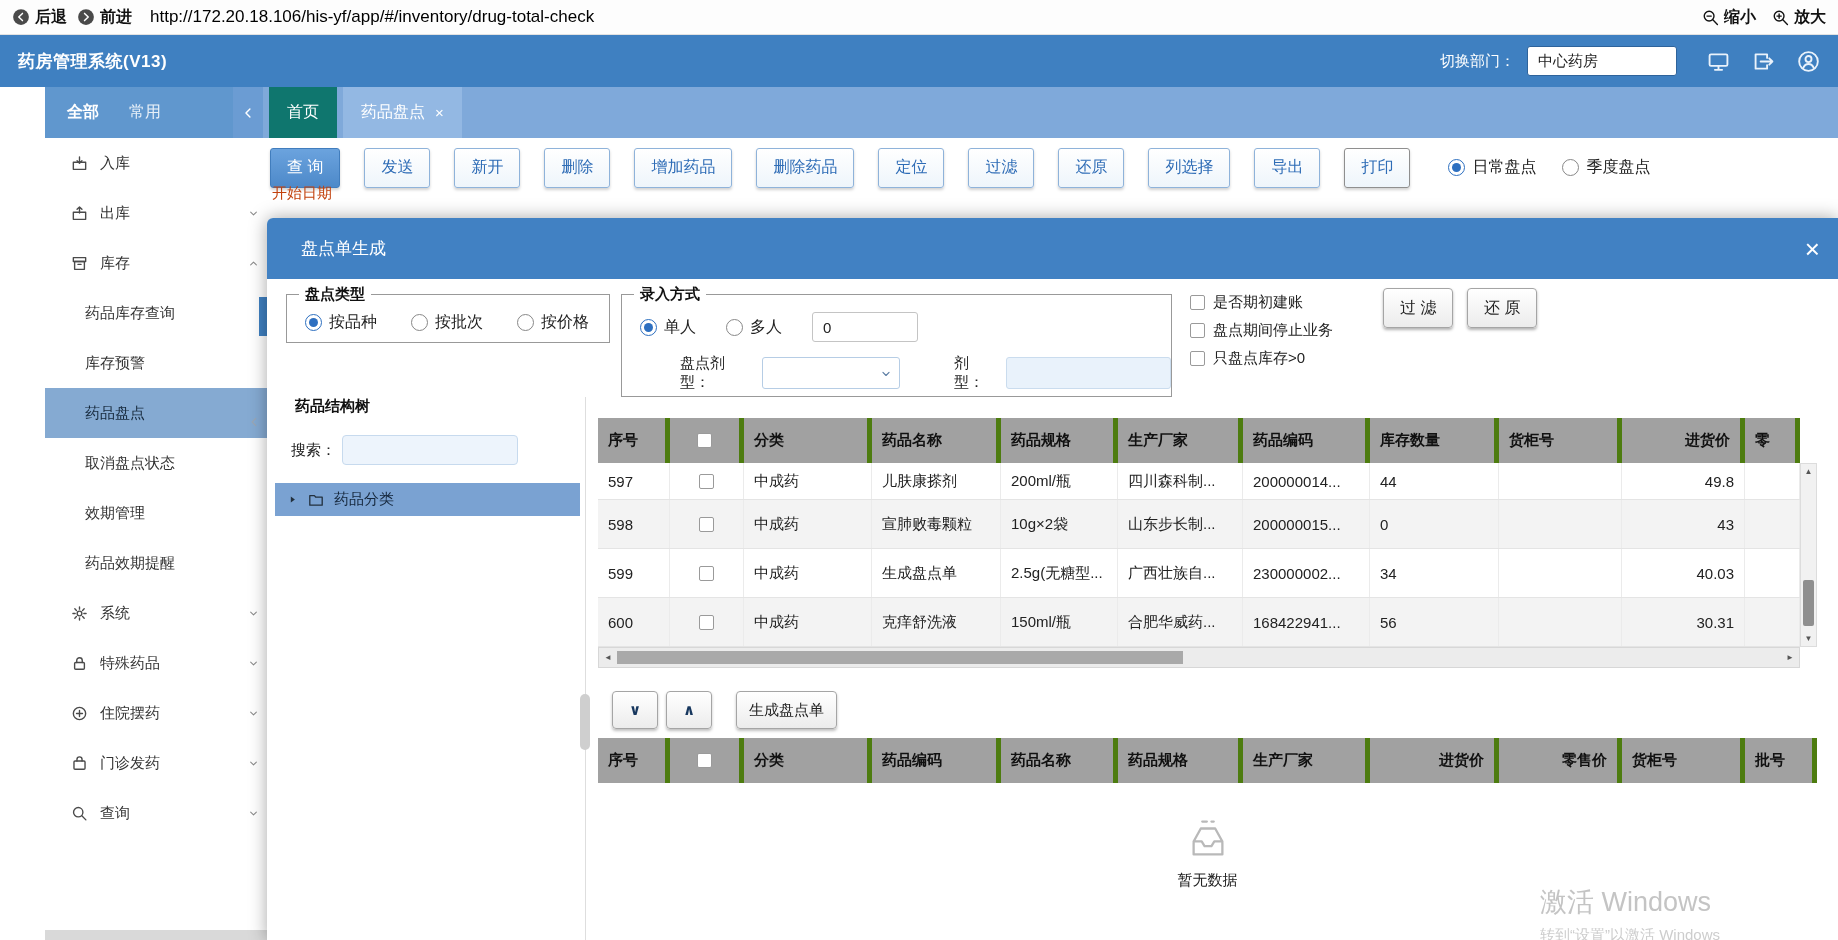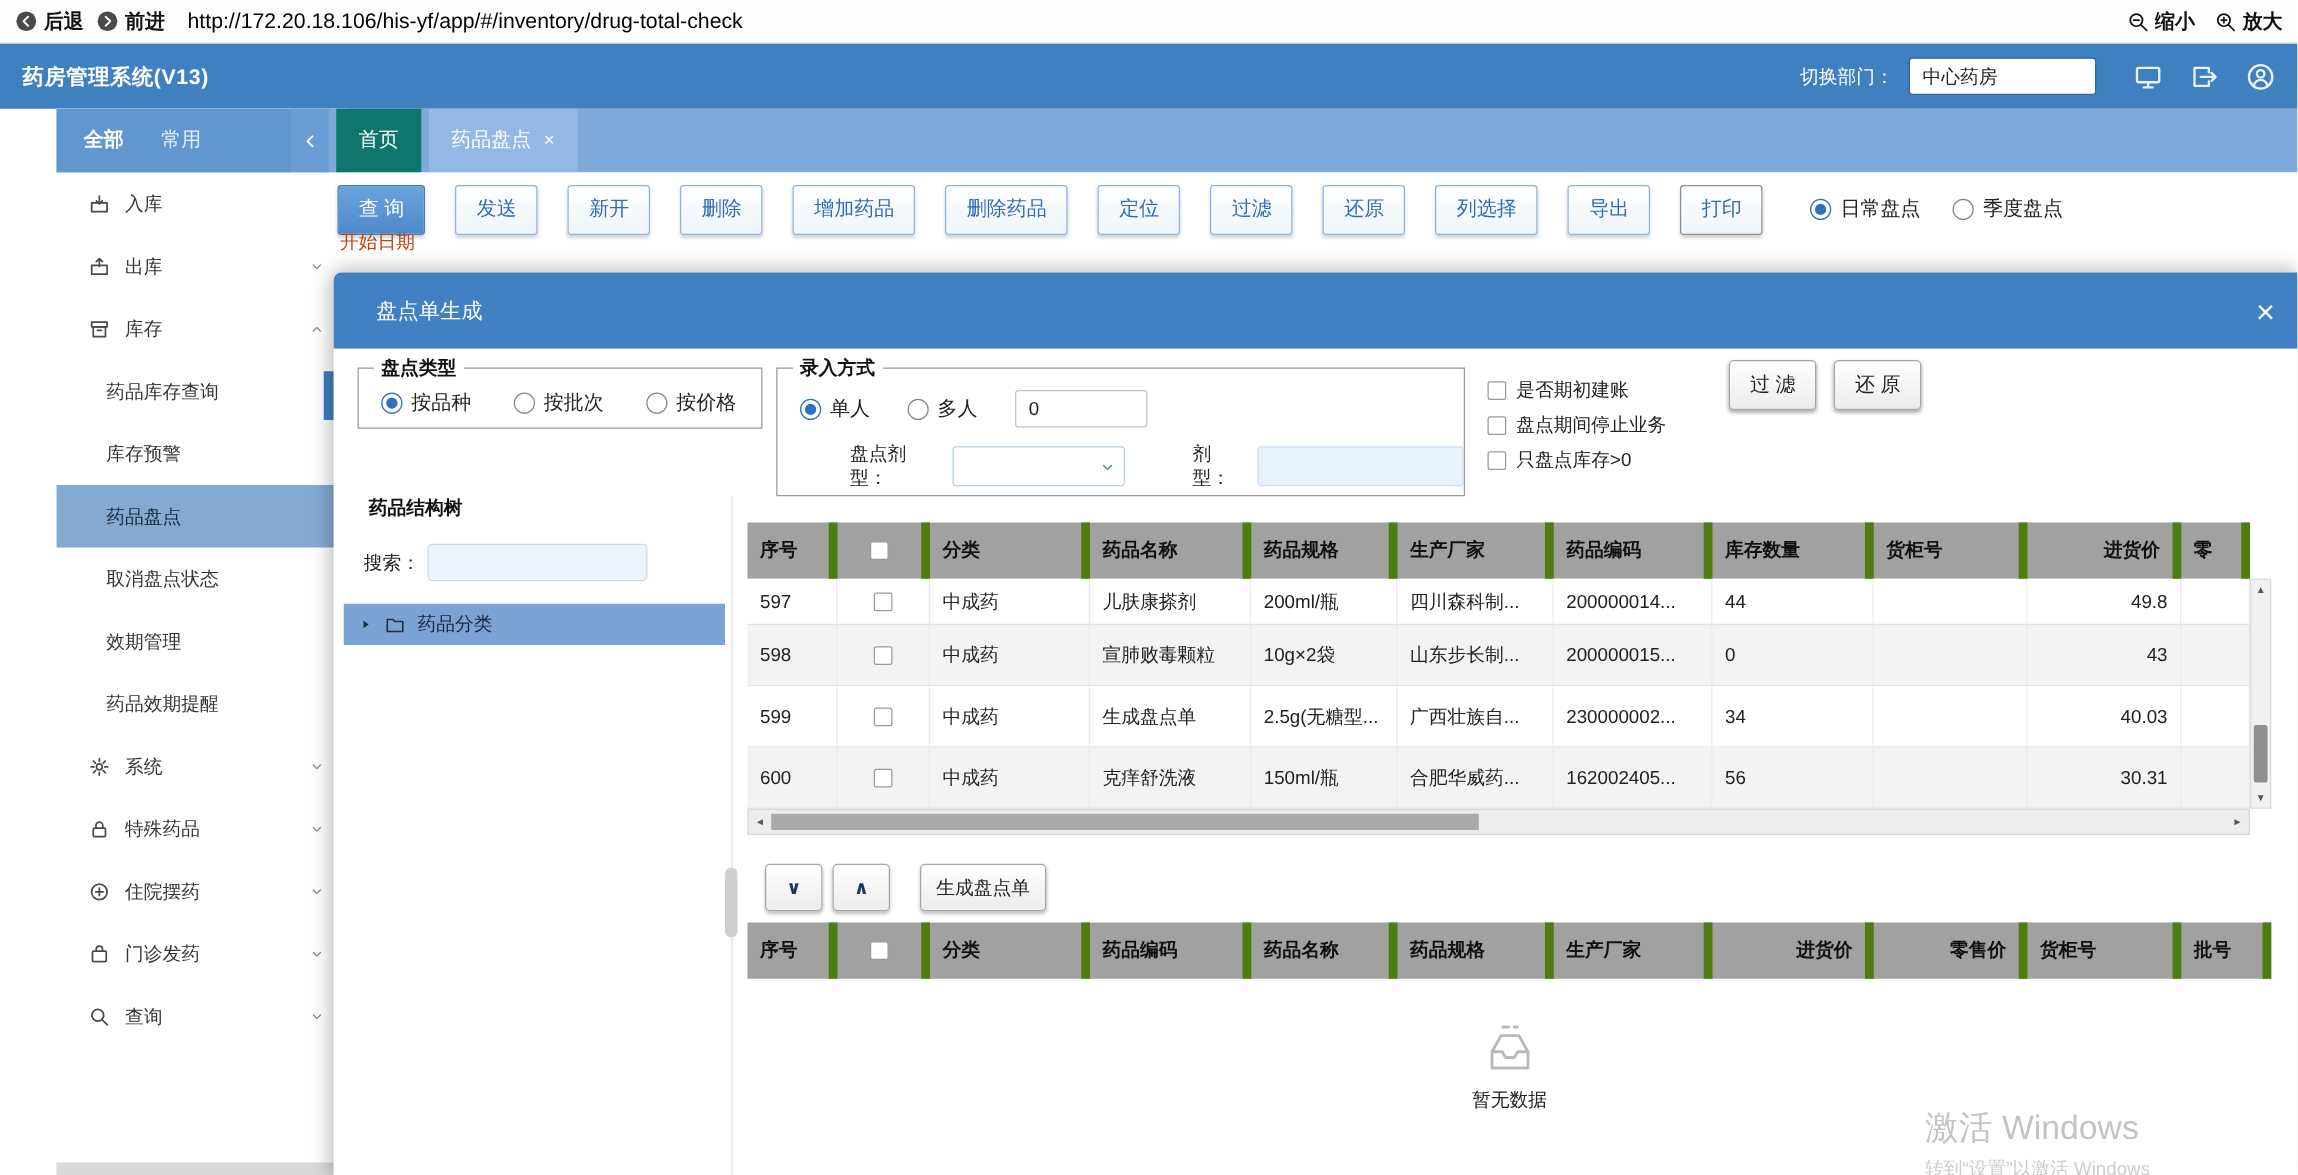--- a/index.html
+++ b/index.html
@@ -87,21 +87,21 @@
   .entry-row1 { gap:30px; padding:8px 0 0 18px; }
   .entry-radios { display:flex; gap:30px; }
   .count-input { width:106px; height:30px; border:1px solid #c4c4c4; border-radius:3px; font-size:15px;
     color:#222; display:flex; align-items:center; padding:0 10px; }
   .entry-row2 { margin-top:12px; padding-left:58px; gap:8px; font-size:15px; color:#222; }
   .select { width:140px; height:32px; background:#fff; border:1px solid #b6cde5; border-radius:3px; position:relative; }
   .sel-chev { position:absolute; right:6px; top:9px; color:#5a7ca3; }
   .fld-label2 { margin-left:46px; }
   .dose-input { width:167px; height:32px; background:#e9f2fb; border:1px solid #cadcee; border-radius:3px; }
 
-  .chk-group { position:absolute; left:923px; top:24px; display:flex; flex-direction:column; gap:9px; }
+  .chk-group { position:absolute; left:923px; top:14px; display:flex; flex-direction:column; gap:9px; }
   .chk-item { display:flex; align-items:center; gap:8px; font-size:15px; color:#222; }
   .checkbox { width:15px; height:15px; border:1px solid #9a9a9a; border-radius:2px; background:#fff; flex:none; }
 
   .btn-plain { position:absolute; height:40px; padding:0 16px; display:flex; align-items:center;
     background:linear-gradient(#ffffff,#ececec); border:1px solid #a5a5a5; border-radius:4px;
     box-shadow:0 2px 3px rgba(0,0,0,.3); font-size:16px; color:#222; }
   .btn-filter { left:1116px; top:9px; }
   .btn-restore { left:1200px; top:9px; }
 
   .tree-title { position:absolute; left:28px; top:118px; font-size:15px; font-weight:700; color:#111; }
@@ -116,21 +116,21 @@
   .splitter-grip { position:absolute; left:313px; top:415px; width:10px; height:56px; background:#cfcfcf; border-radius:5px; }
 
   
   .table1 { position:absolute; left:331px; top:139px; width:1202px; }
   .table2 { position:absolute; left:331px; top:459px; width:1219px; }
   .trow  { display:grid; grid-template-columns:72px 74px 128px 129px 117px 125px 127px 129px 123px 123px 1fr; }
   .trow2 { display:grid; grid-template-columns:72px 74px 128px 129px 117px 125px 127px 129px 123px 123px 1fr; }
   .trow > div, .trow2 > div { padding:0 10px; display:flex; align-items:center; height:100%;
     overflow:hidden; white-space:nowrap; font-size:15px; }
   .thead { background:#a1a1a1; height:45px; }
-  .thead > div { border-right:7px solid #4d7c0f; font-weight:700; color:#111; }
+  .thead > div { border-right:5px solid #4d7c0f; font-weight:700; color:#111; }
   .tbody-row { background:#fff; height:49px; border-bottom:1px solid #e4e4e4; color:#222; }
   .tbody-row.alt { background:#f3f3f3; }
   .tbody-row > div { border-right:1px solid #ebebeb; }
   .tbody-row.row-cut { height:37px; }
   .cell-num { justify-content:flex-end; }
   .trow > div:nth-child(2), .trow2 > div:nth-child(2) { justify-content:center; padding:0; }
 
   .vscroll { position:absolute; left:1533px; top:184px; width:17px; height:184px; background:#f1f1f1;
     border:1px solid #dcdcdc; }
   .vs-arr { position:absolute; left:0; width:100%; height:15px; display:flex; align-items:center;
@@ -582,21 +582,21 @@
             </div>
             <div class="trow tbody-row alt">
               <div>600</div>
               <div>
                 <span class="checkbox"></span>
               </div>
               <div>中成药</div>
               <div>克痒舒洗液</div>
               <div>150ml/瓶</div>
               <div>合肥华威药...</div>
-              <div>162002405...</div>
+              <div>168422941...</div>
               <div>56</div>
               <div></div>
               <div class="cell-num">30.31</div>
               <div></div>
             </div>
           </div>
       </div>
 
       <div class="vscroll">
         <div class="vs-arr vs-up">▲</div>

